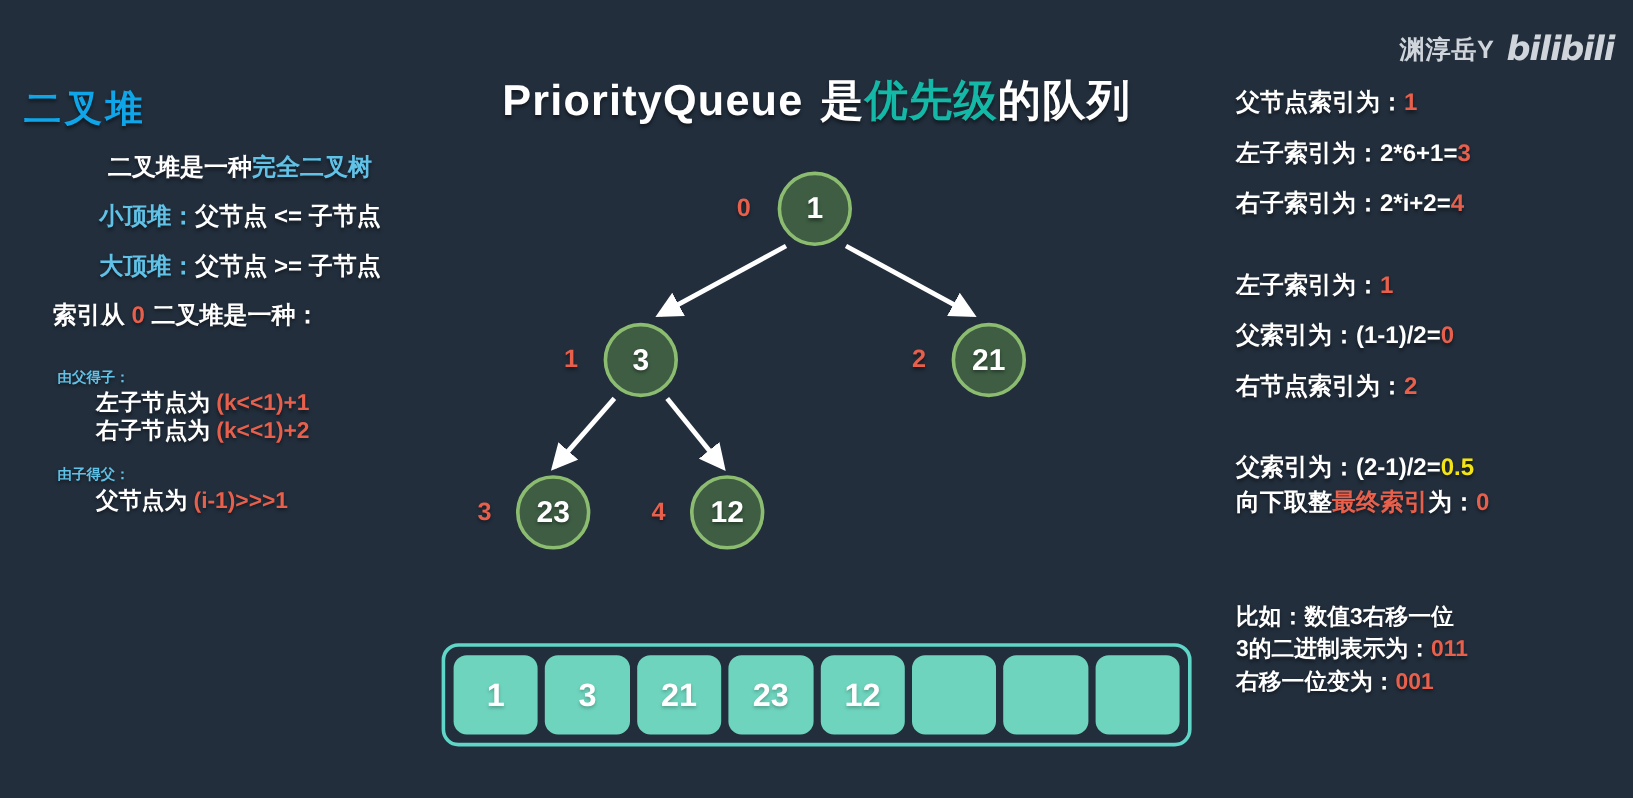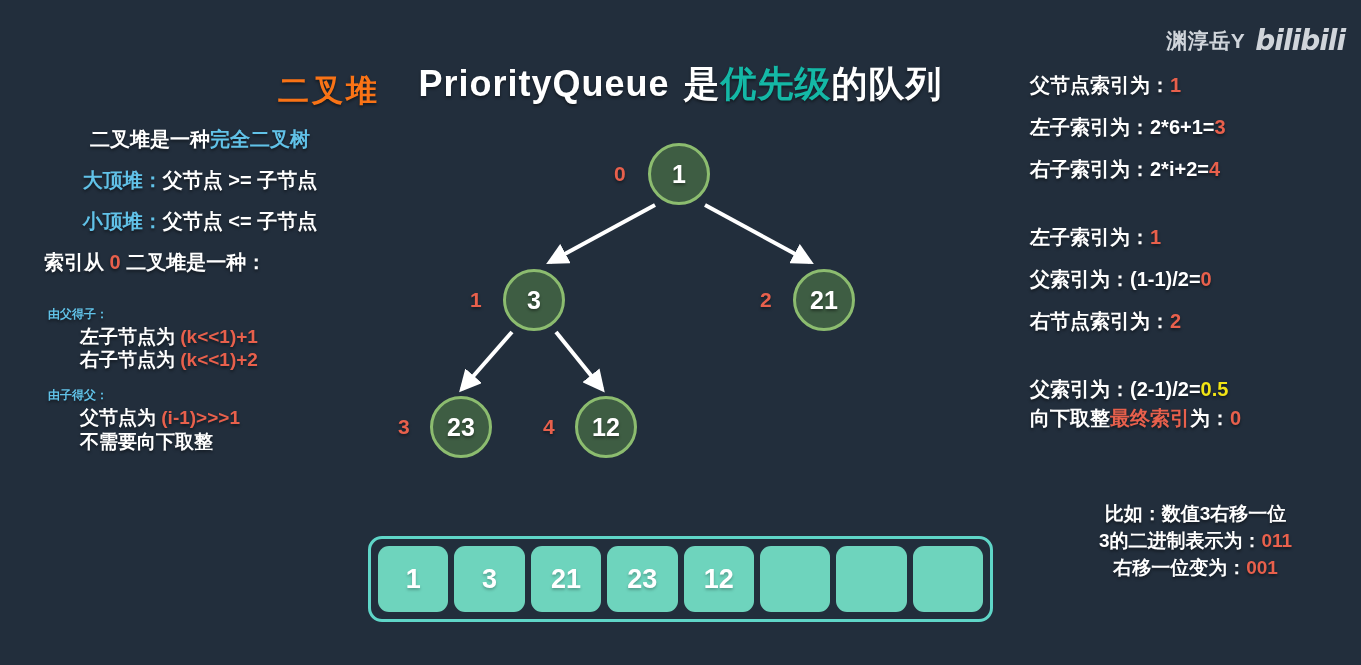--- a/index.html
+++ b/index.html
@@ -42,22 +42,22 @@
   #main-title .accent { color: #14b8a6; }
   #main-title .sp { display: inline-block; width: 14px; }
 
   
   #left-panel {
     position: absolute; left: 20px; top: 70px; width: 360px;
     color: #ffffff;
     text-shadow: 0 2px 3px rgba(0,0,0,.45);
   }
   #left-panel .panel-title {
-    color: #f97316; font-size: 31px; font-weight: 700;
-    text-align: right; letter-spacing: 3px; margin-bottom: 14px;
+    color: #0ea5e9; font-size: 31px; font-weight: 700;
+    text-align: left; letter-spacing: 3px; margin-bottom: 14px;
   }
   #left-panel .line {
     font-size: 20px; font-weight: 700; text-align: center;
     margin-bottom: 14px; white-space: nowrap;
   }
   #left-panel .line.left { text-align: left; padding-left: 24px; }
   #left-panel .blue { color: #61c2e8; }
   #left-panel .red  { color: #e8604c; }
   #left-panel .group-head {
     font-size: 12px; font-weight: 700; color: #61c2e8;
@@ -77,21 +77,21 @@
   }
   #right-panel .r-line {
     font-size: 20px; font-weight: 700;
     margin-bottom: 15px; white-space: nowrap;
   }
   #right-panel .r-line.tight { margin-bottom: 2px; }
   #right-panel .red { color: #e8604c; }
   #right-panel .yellow { color: #f5e game; }
   #right-panel .yellow { color: #f2e415; }
   #right-panel .blk-gap { height: 26px; }
-  #right-panel .small-blk .r-line { font-size: 19px; margin-bottom: 1px; text-align: center; }
+  #right-panel .small-blk .r-line { font-size: 19px; margin-bottom: 1px; }
 
   
   #tree-area {
     position: absolute; left: 0; top: 0; width: 1020px; height: 520px;
   }
   #tree-svg { position: absolute; left: 0; top: 0; }
   .tree-node {
     position: absolute;
     width: 62px; height: 62px; border-radius: 50%;
     background: #3e5d43; border: 3px solid #8cbc6f;
@@ -137,25 +137,25 @@
   </div>
 
   <div id="left-panel">
     <div class="panel-title">二叉堆</div>
 
     <div class="line">
       <span>二叉堆是一种</span><span class="blue">完全二叉树</span>
     </div>
 
     <div class="line">
+      <span class="blue">小顶堆：</span><span>父节点 &lt;= 子节点</span>
+    </div>
+
+    <div class="line">
       <span class="blue">大顶堆：</span><span>父节点 &gt;= 子节点</span>
-    </div>
-
-    <div class="line">
-      <span class="blue">小顶堆：</span><span>父节点 &lt;= 子节点</span>
     </div>
 
     <div class="line left">
       <span>索引从 </span><span class="red">0</span><span> 二叉堆是一种：</span>
     </div>
 
     <div class="gap"></div>
 
     <div class="group-head">由父得子：</div>
     <div class="sub">
@@ -164,21 +164,20 @@
     <div class="sub">
       <span>右子节点为 </span><span class="red">(k&lt;&lt;1)+2</span>
     </div>
 
     <div class="gap"></div>
 
     <div class="group-head">由子得父：</div>
     <div class="sub">
       <span>父节点为 </span><span class="red">(i-1)&gt;&gt;&gt;1</span>
     </div>
-    <div class="sub">不需要向下取整</div>
   </div>
 
   <div id="right-panel">
     <div>
       <div class="r-line">
         <span>父节点索引为：</span><span class="red">1</span>
       </div>
       <div class="r-line">
         <span>左子索引为：2*6+1=</span><span class="red">3</span>
       </div>

